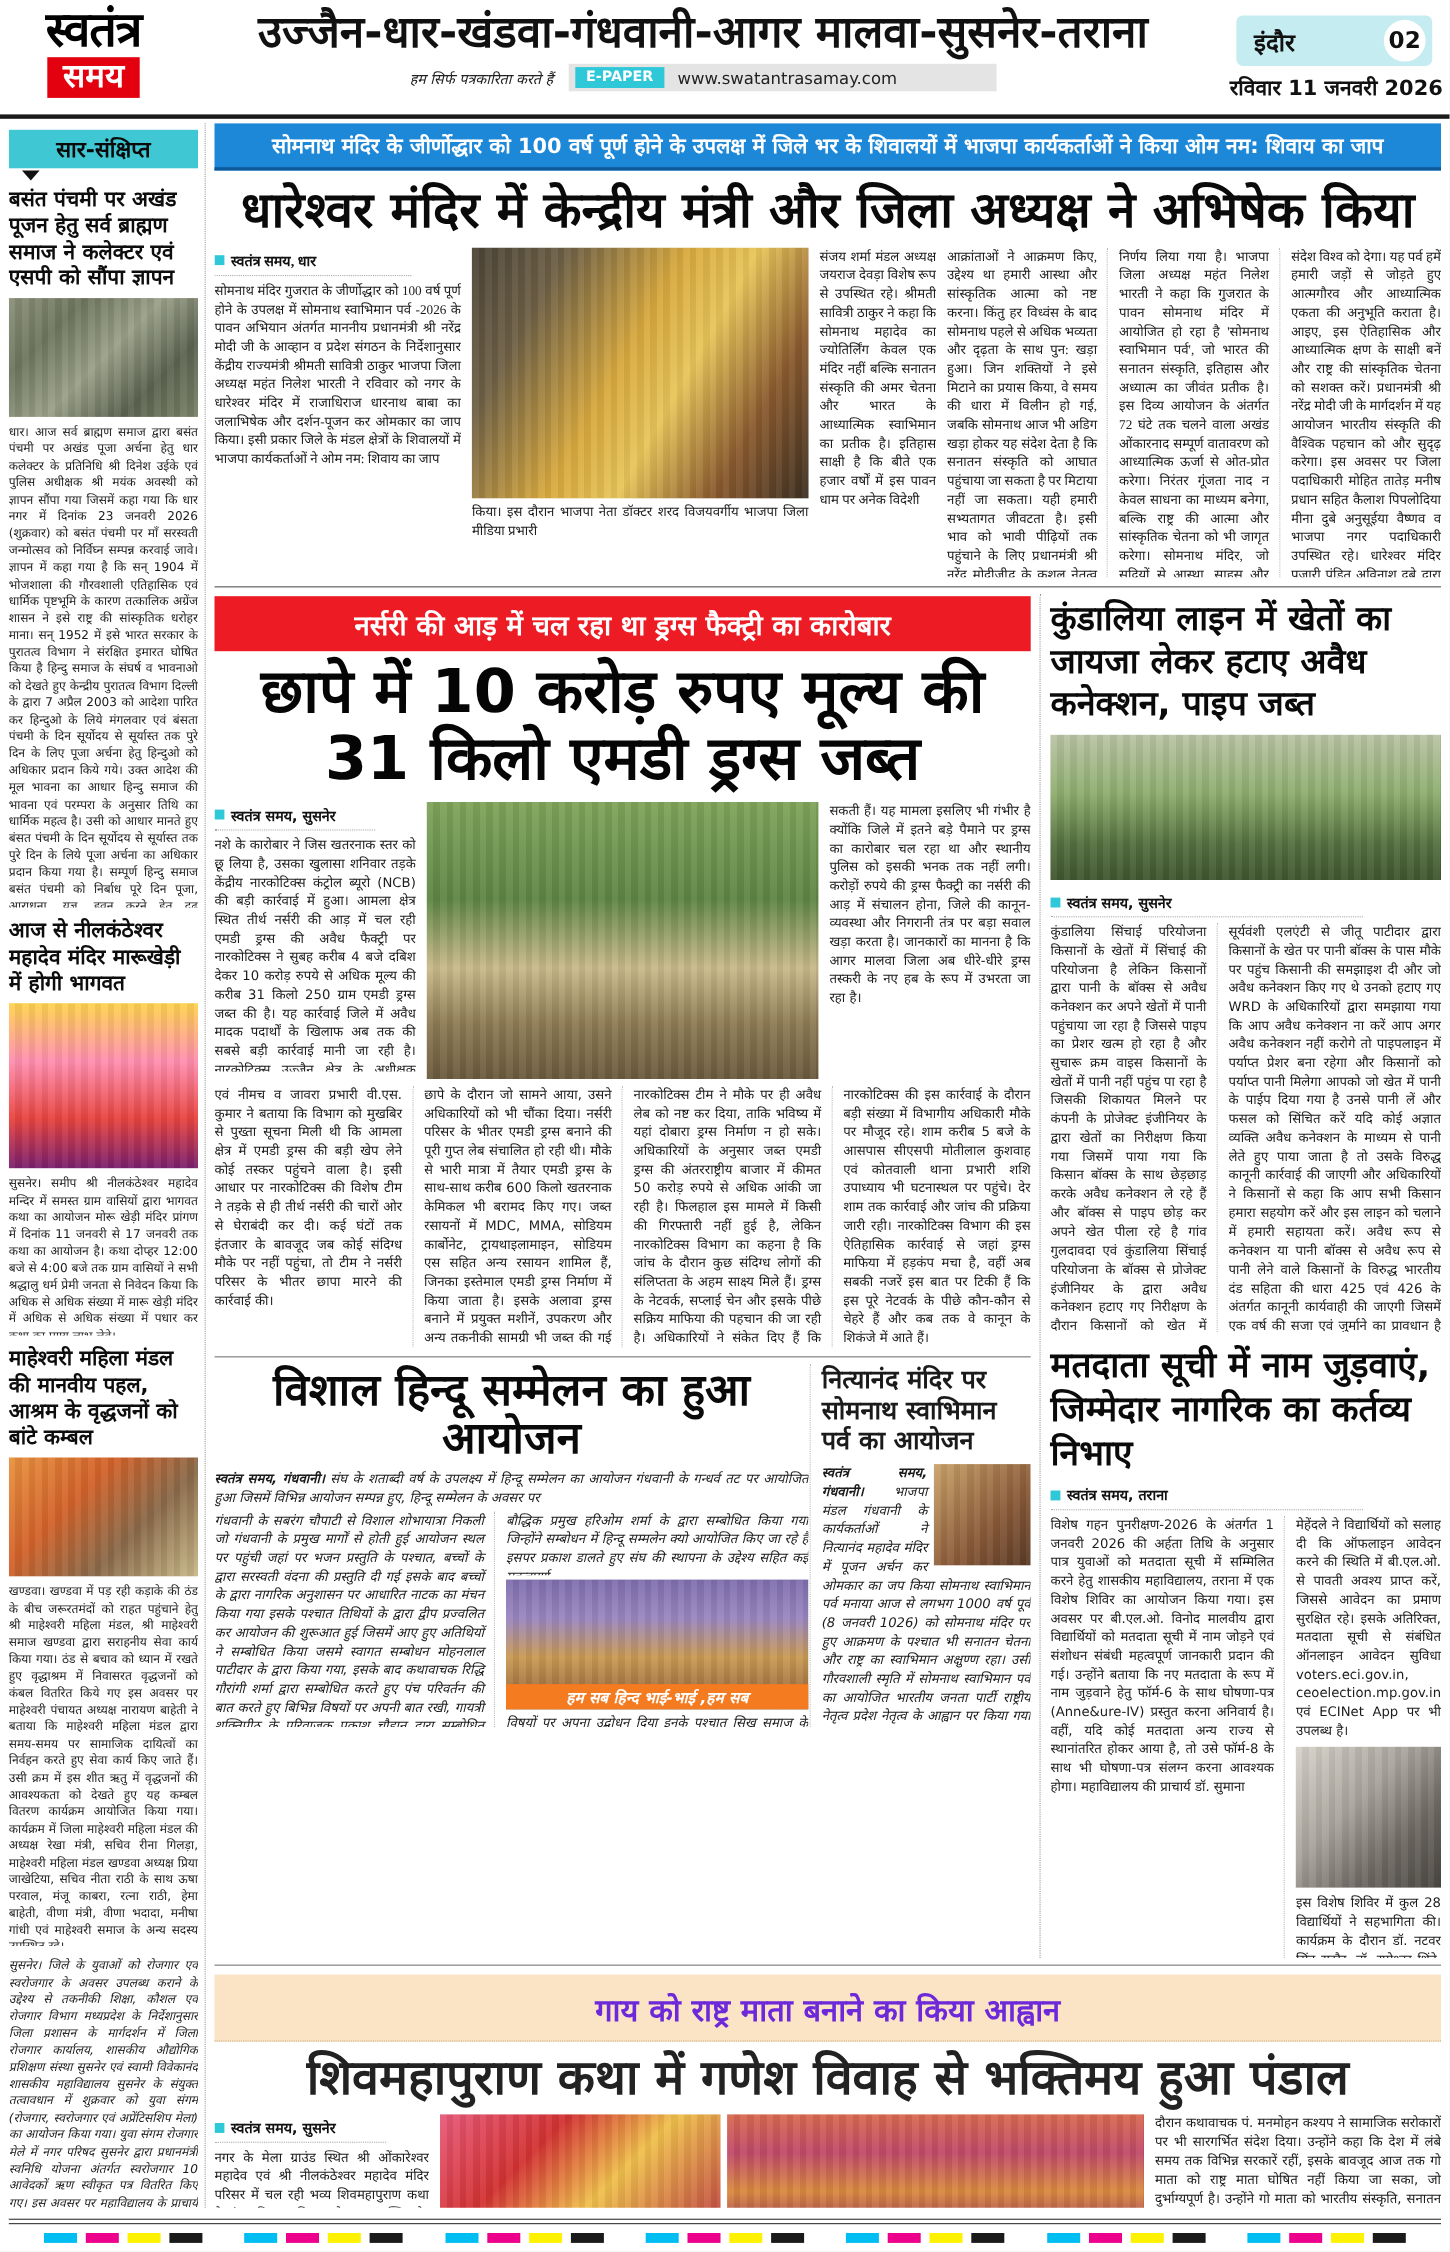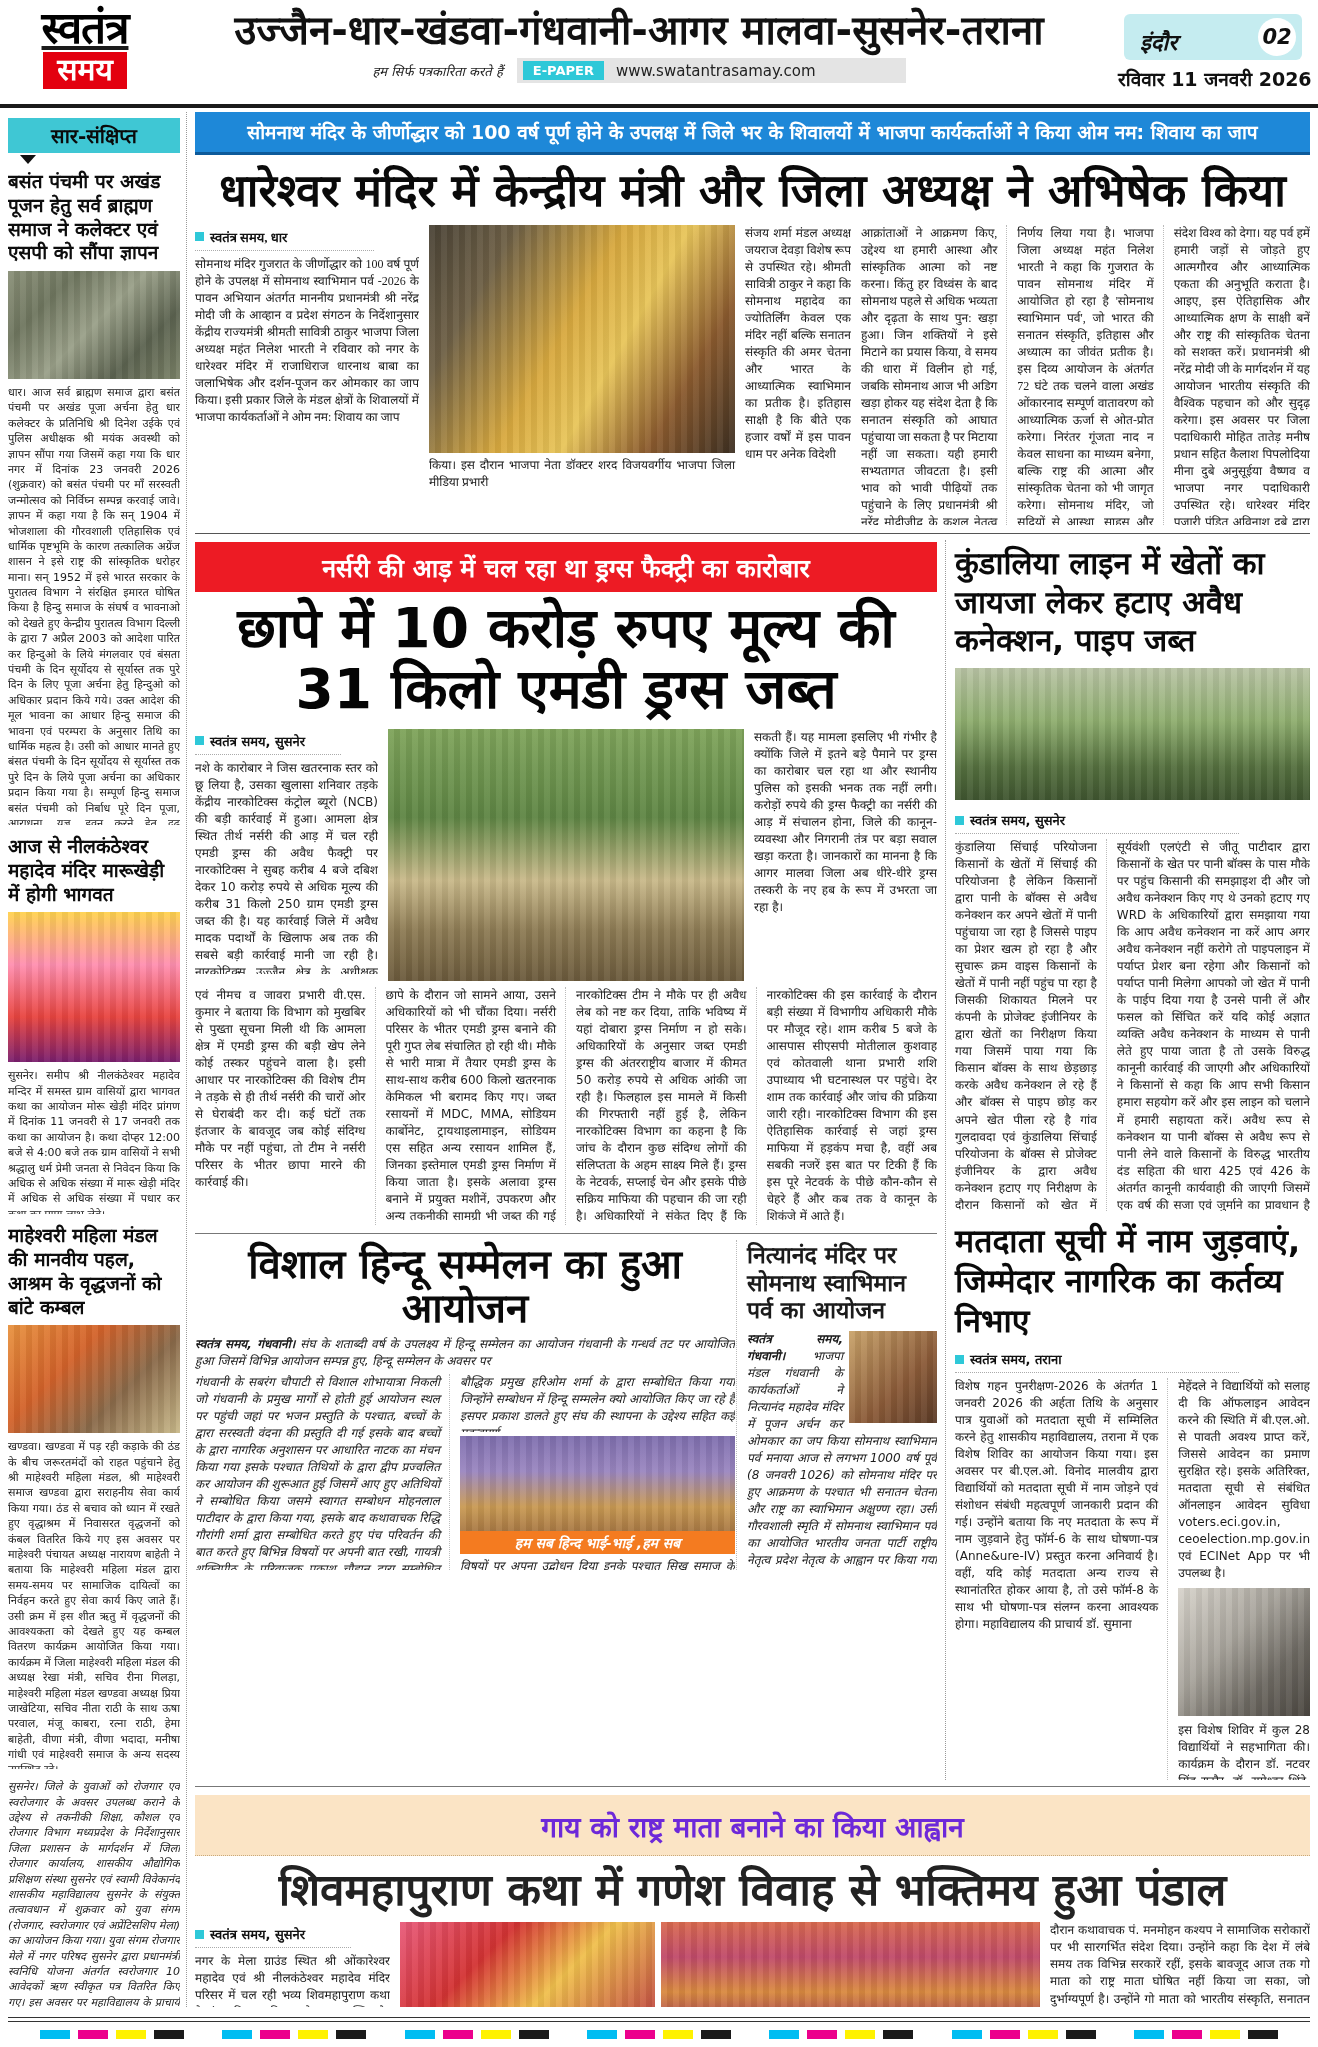--- a/index.html
+++ b/index.html
@@ -1,33 +1,33 @@
 <!DOCTYPE html>
 <html lang="hi"><head>
 <meta charset="utf-8">
 <style>
   html,body{margin:0;padding:0;background:#e8e8e8;}
   .page{position:relative;width:1318px;height:2047px;margin:0 auto;background:#fff;
         font-family:"DejaVu Sans",sans-serif;color:#1b1b1b;overflow:hidden;}
   
   .masthead{display:flex;align-items:flex-start;padding:6px 10px 0 10px;height:96px;}
-  .logo{width:150px;text-align:center;text-decoration:underline;}
+  .logo{width:150px;text-align:center;}
   .logo-top{font-size:44px;font-weight:800;line-height:1;color:#000;letter-spacing:-1px;}
   .logo-bottom{display:inline-block;margin-top:2px;background:#e3000f;color:#fff;font-weight:800;
                font-size:30px;line-height:1.15;padding:1px 14px;}
   .mast-center{flex:1;text-align:center;padding:0 8px;}
   .region-line{font-size:40px;font-weight:800;line-height:1.2;color:#111;}
   .mast-sub{display:flex;align-items:center;justify-content:center;gap:14px;margin-top:4px;}
   .tagline{font-size:13px;font-style:italic;color:#222;white-space:nowrap;}
   .epaper-bar{display:flex;align-items:center;gap:12px;background:#e4e4e4;padding:3px 90px 3px 6px;}
   .epaper-badge{background:#2ec8d8;color:#fff;font-weight:700;font-size:13px;padding:2px 10px;}
   .site{font-size:15px;color:#222;}
   .mast-right{width:190px;text-align:center;}
-  .city-pill{display:flex;align-items:flex-end;justify-content:space-between;background:#c5ecf0;
-             border-radius:6px;padding:4px 6px 4px 16px;margin:8px 6px 6px 6px;font-style:italic;}
+  .city-pill{display:flex;align-items:center;justify-content:space-between;background:#c5ecf0;
+             border-radius:6px;padding:4px 6px 4px 16px;margin:8px 6px 6px 6px;}
   .city{font-size:22px;font-weight:800;color:#111;}
   .pageno{display:inline-block;background:#fff;border-radius:50%;width:38px;height:38px;line-height:38px;
           font-size:21px;font-weight:800;color:#111;text-align:center;}
   .dateline{font-size:19px;font-weight:800;color:#111;white-space:nowrap;}
   .mast-rule{height:4px;background:#1a1a1a;margin:2px 0 0 0;}
   
   .frame{display:flex;padding:4px 8px 0 8px;height:1895px;}
   .sidebar{width:172px;border-right:1px dotted #999;padding-right:6px;overflow:hidden;}
   .mainarea{flex:1;padding-left:8px;overflow:hidden;}
   

